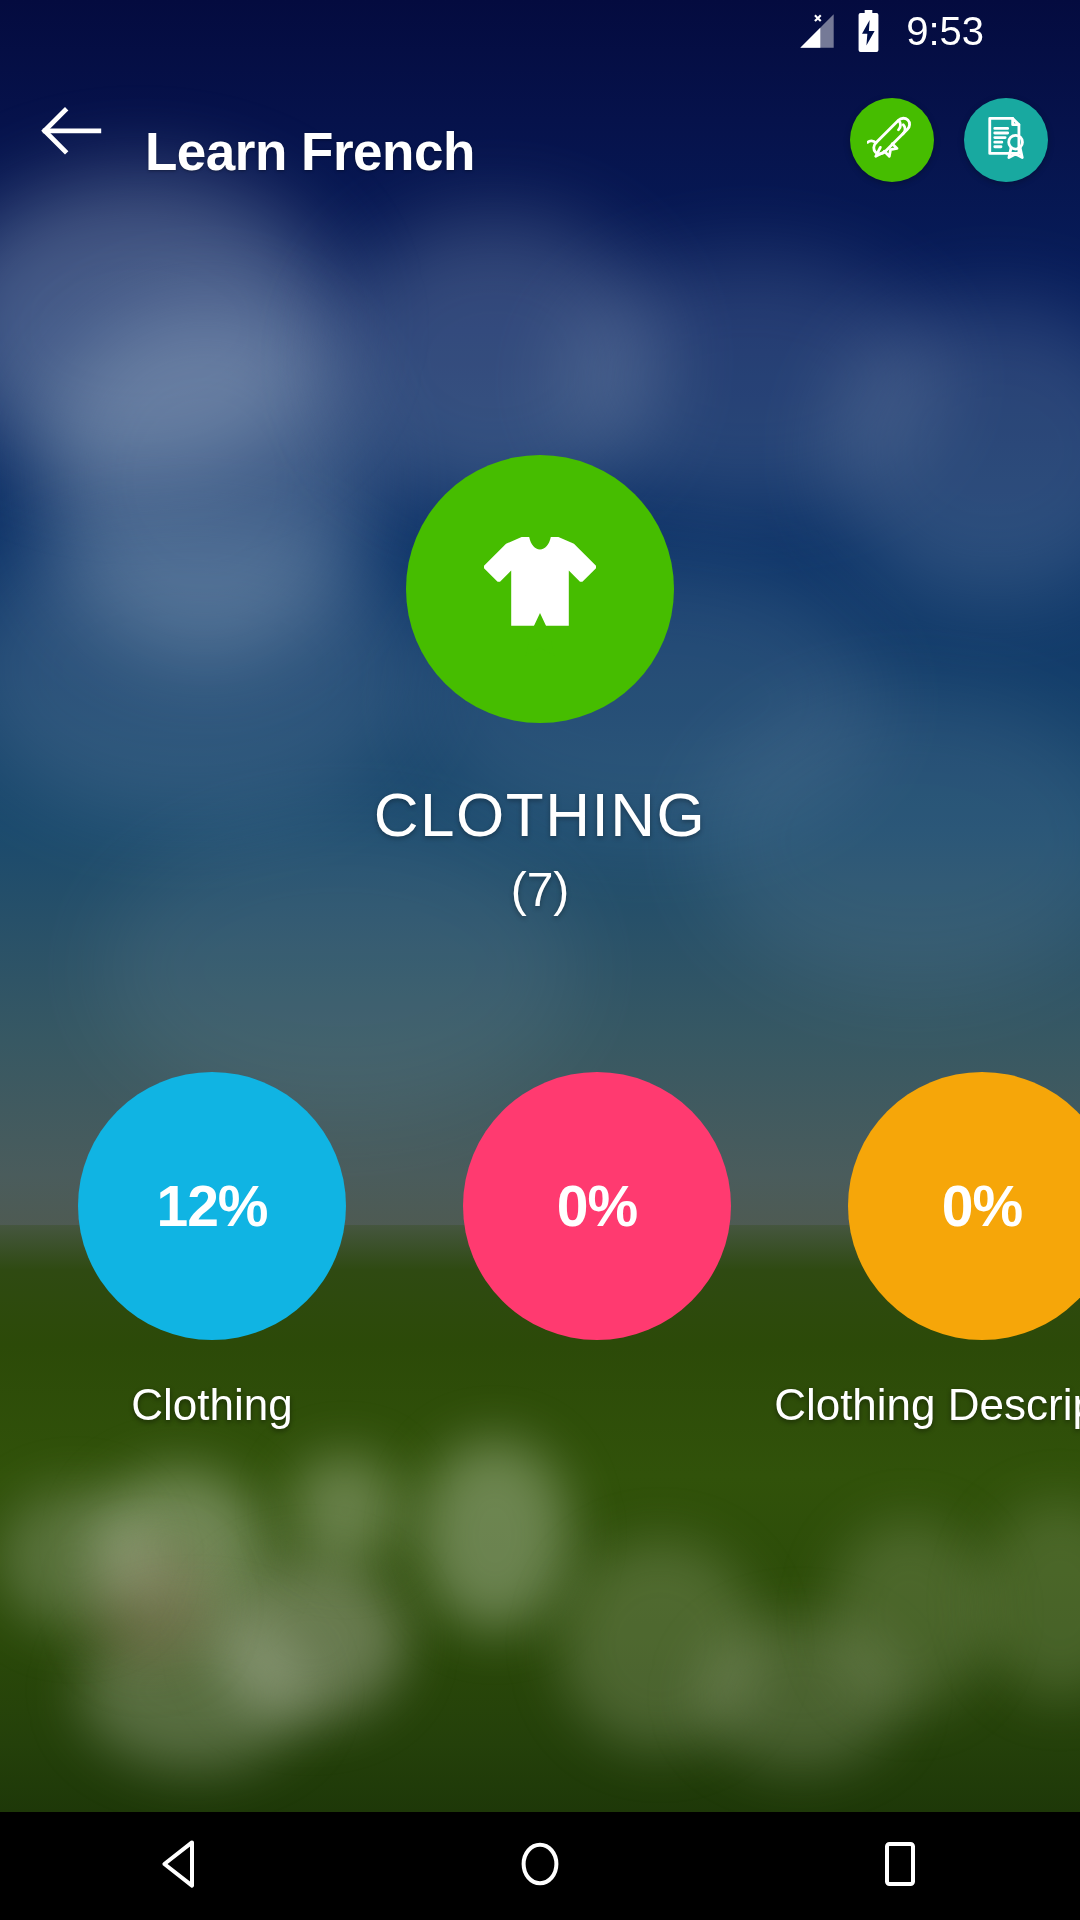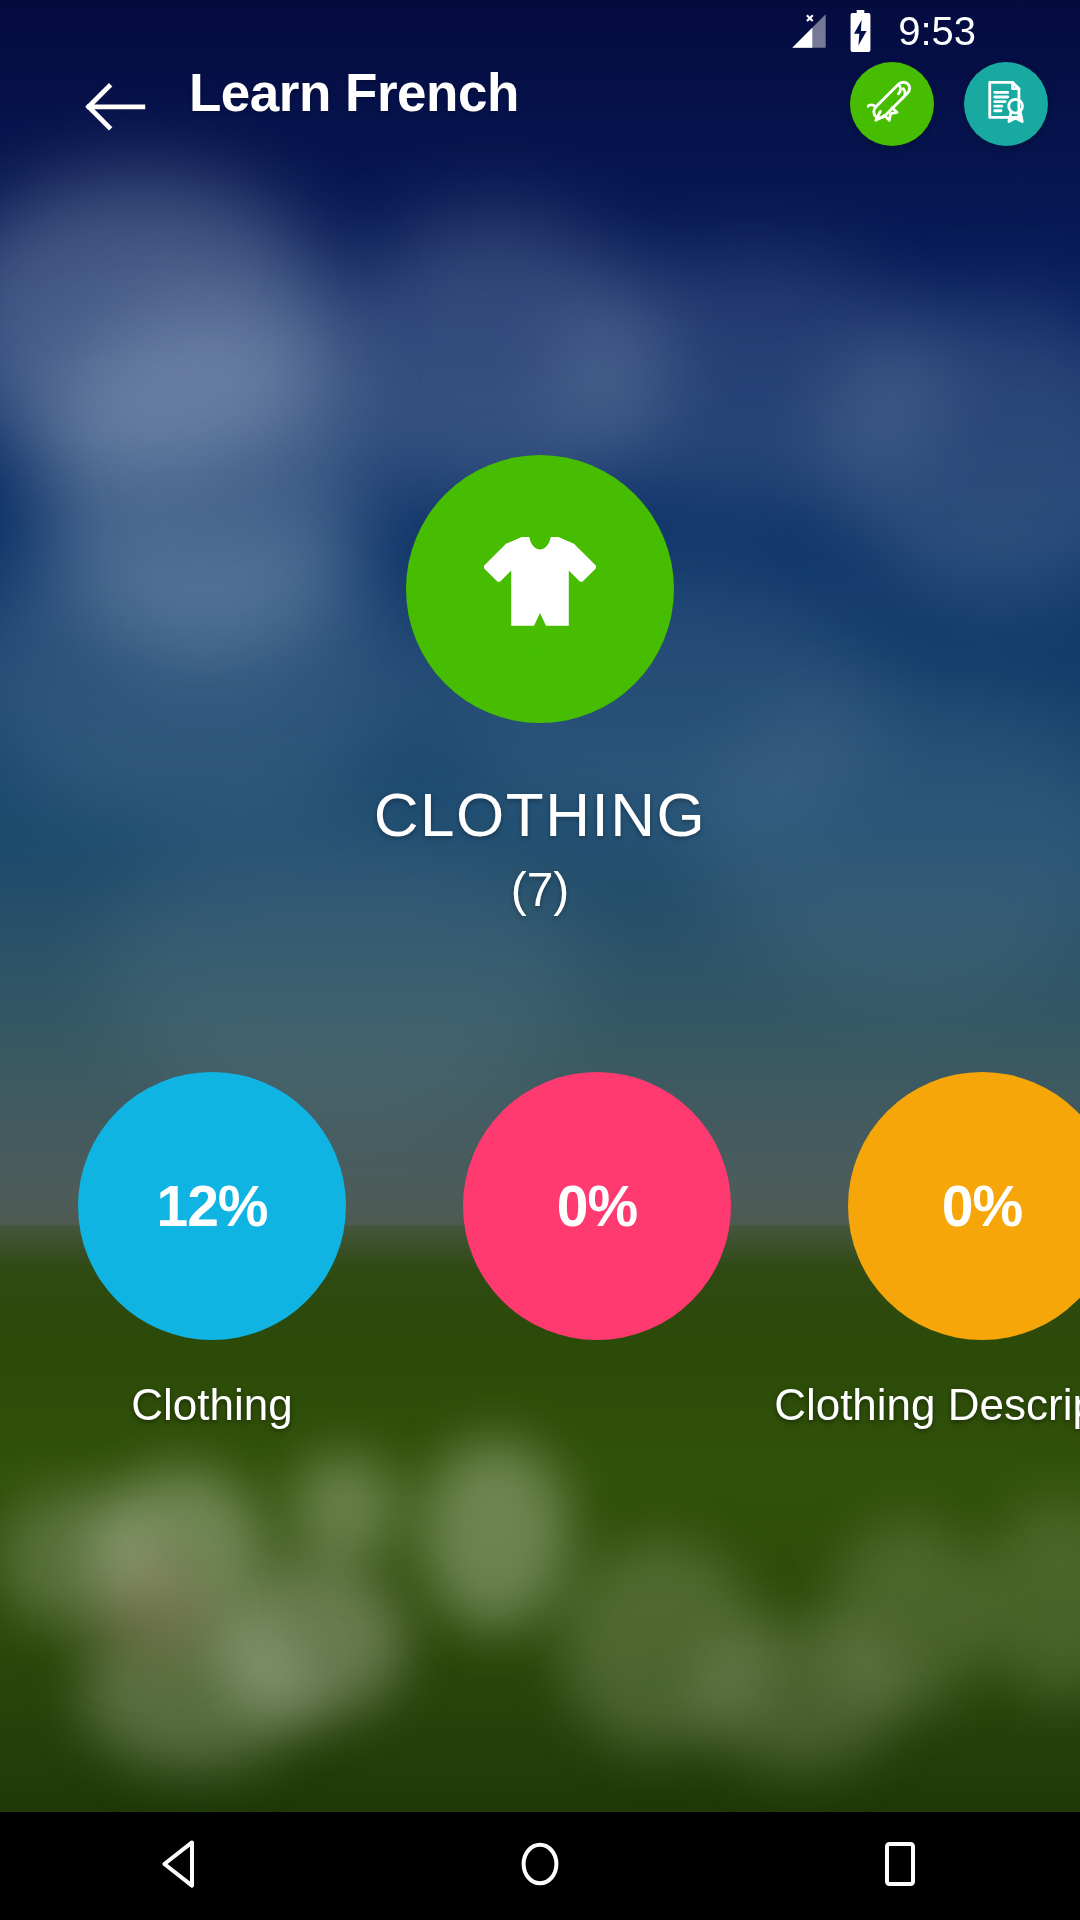--- a/index.html
+++ b/index.html
@@ -72,36 +72,36 @@
   .b5 { left:80px;  top:1610px; width:230px; height:160px; background:rgba(186,192,170,0.34); }
   .b6 { left:560px; top:1540px; width:200px; height:210px; background:rgba(180,195,160,0.26); }
   .b7 { left:700px; top:1620px; width:200px; height:150px; background:rgba(185,190,165,0.25); }
   .b8 { left:830px; top:1520px; width:160px; height:190px; background:rgba(176,190,150,0.24); }
   .b9 { left:90px;  top:1545px; width:120px; height:120px; background:rgba(150,110,95,0.30); }
   .b10{ left:980px; top:1500px; width:160px; height:200px; background:rgba(178,192,152,0.22); }
   .b11{ left:0px;   top:1490px; width:150px; height:140px; background:rgba(190,200,175,0.30); }
 
   
   #status-bar {
-    position:absolute; top:0; left:8px; width:992px; height:62px;
+    position:absolute; top:0; left:16px; width:992px; height:62px;
     display:flex; align-items:center; justify-content:flex-end;
     padding-right:24px; gap:18px;
     z-index:40;
   }
   .sb-icon { display:block; }
   #status-time {
     color:#fff; font-size:40px; font-weight:400;
     letter-spacing:0px; line-height:1; margin-left:6px;
     font-family:"Liberation Sans", sans-serif;
   }
 
   
   #app-bar {
     position:absolute; top:62px; left:0; width:1080px; height:120px;
-    display:flex; align-items:flex-start; z-index:35;padding-left:44px;
+    display:flex; align-items:flex-end; z-index:35;
   }
   #back-button {
     width:96px; height:96px; margin-left:24px;
     display:flex; align-items:center; justify-content:center;
     cursor:pointer;
   }
   #app-title {
     color:#ffffff; font-size:53px; font-weight:bold;
     margin-left:25px; letter-spacing:-0.5px;
     white-space:nowrap;

